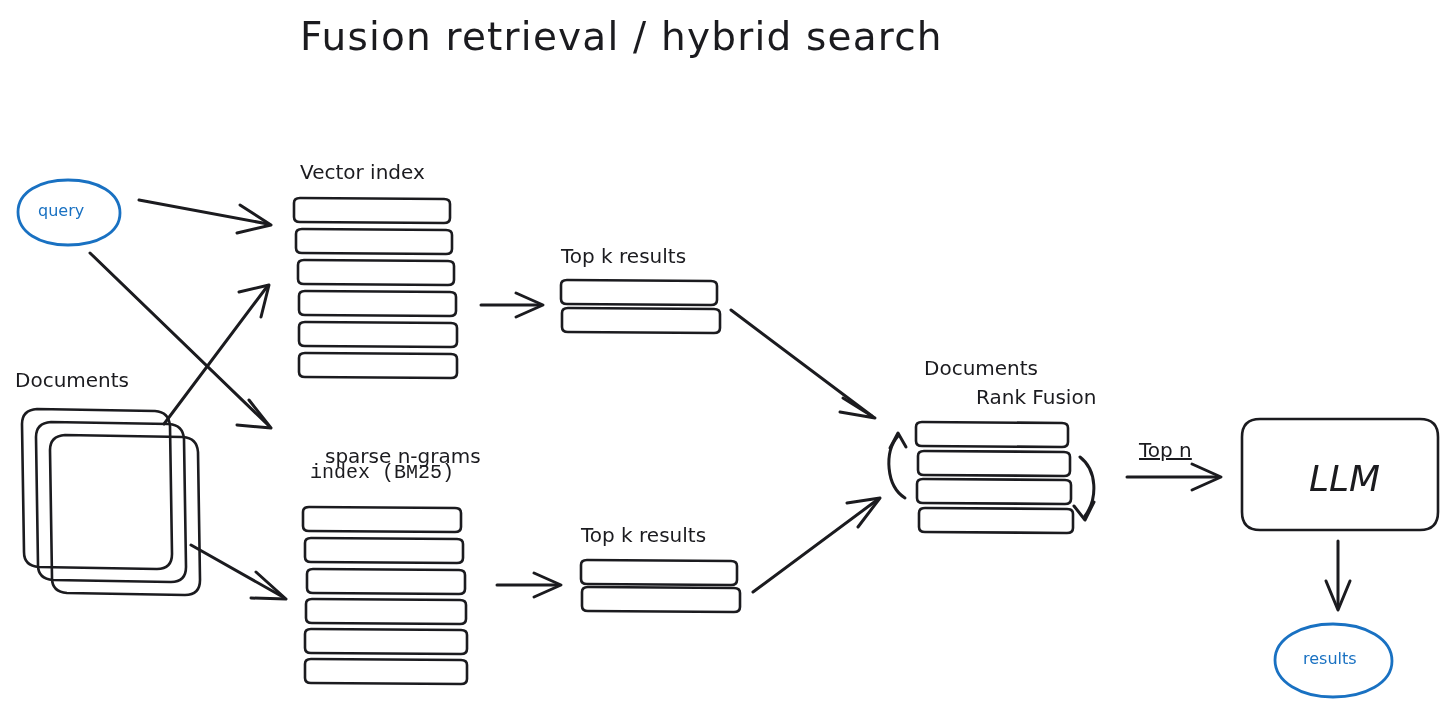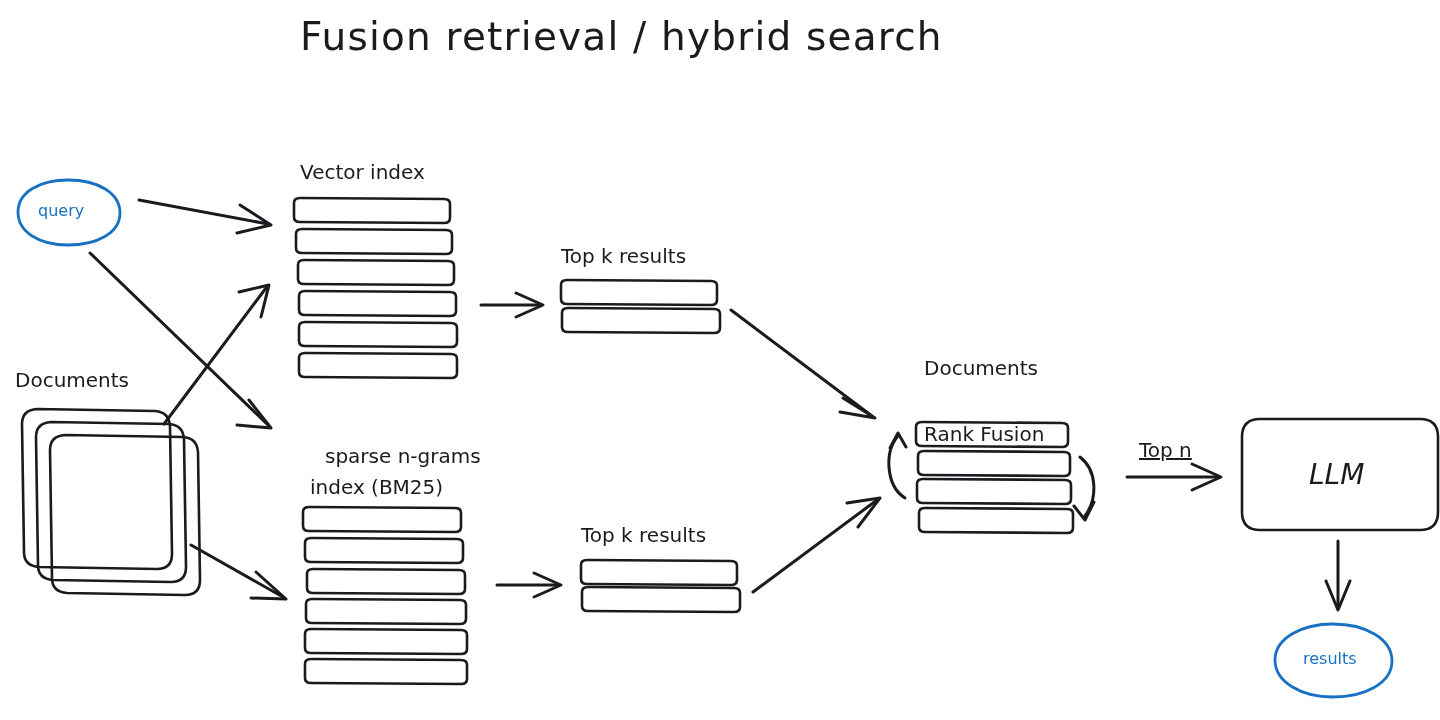--- a/index.html
+++ b/index.html
@@ -141,28 +141,28 @@
     </g>
   </svg>
 
   <div class="lbl blue-text" style="left:38px;top:201px;">query</div>
 
   <div class="lbl node-text" style="left:15px;top:368px;">Documents</div>
 
   <div class="lbl node-text" style="left:300px;top:160px;text-align:right;">Vector index</div>
 
   <div class="lbl node-text" style="left:296px;top:444px;margin-left:29px;">sparse n-grams</div>
-  <div class="lbl node-text" style="left:310px;top:475px;">index (BM25)</div>
+  <div class="lbl node-text" style="left:310px;top:461px;font-family:Liberation Mono, monospace;">index (BM25)</div>
 
   <div class="lbl node-text" style="left:561px;top:244px;">Top k results</div>
 
   <div class="lbl node-text" style="left:581px;top:523px;">Top k results</div>
 
   <div class="lbl node-text" style="left:924px;top:356px;">Documents</div>
-  <div class="lbl node-text" style="left:924px;top:385px;margin-top:37px;">Rank Fusion</div>
+  <div class="lbl node-text" style="left:976px;top:385px;">Rank Fusion</div>
 
   <div class="lbl node-text" style="left:1139px;top:438px;text-decoration:underline;">Top n</div>
 
-  <div class="lbl" style="left:1309px;top:458px;font-size:28px;font-style:italic;color:#1b1b1f;">LLM</div>
+  <div class="lbl" style="left:1309px;top:458px;font-size:36px;font-style:italic;color:#1b1b1f;">LLM</div>
 
   <div class="lbl blue-text" style="left:1303px;top:649px;">results</div>
 
 </div>
 
 </body></html>

